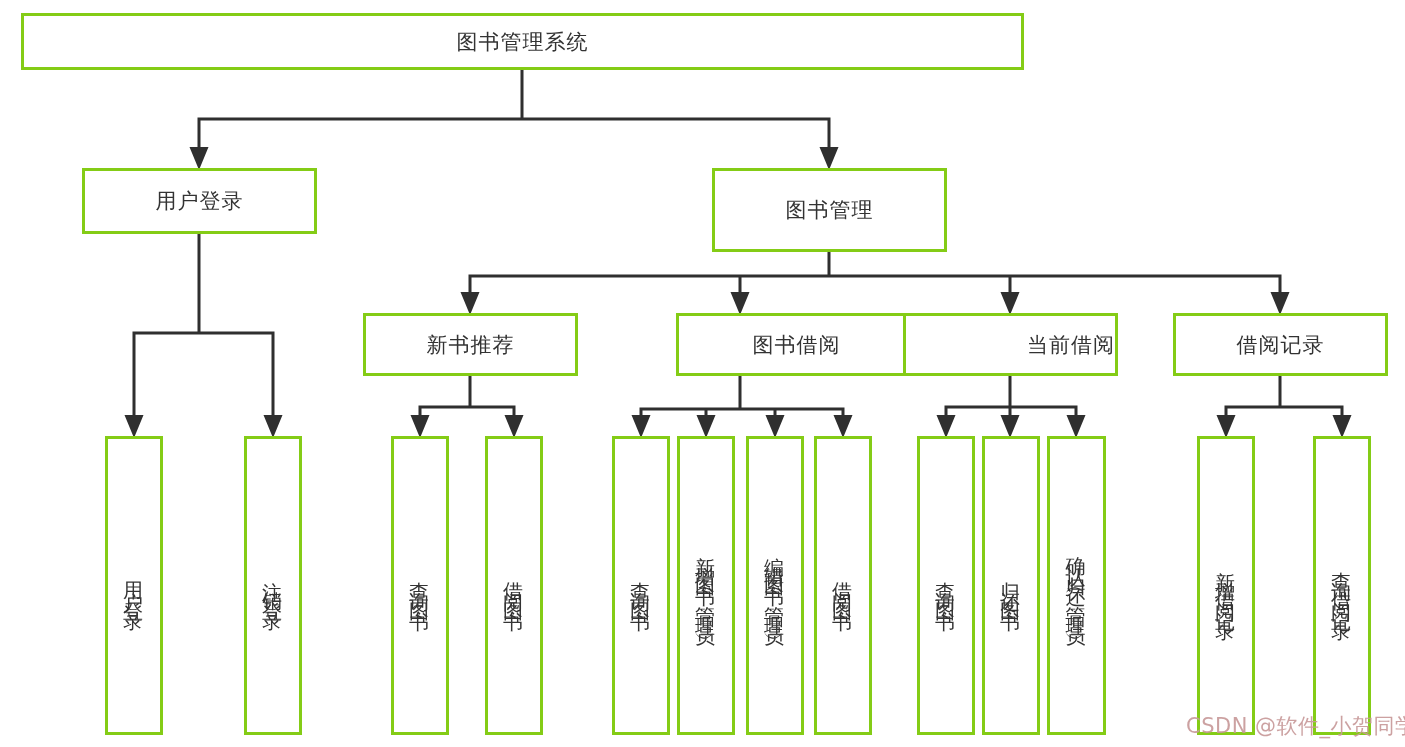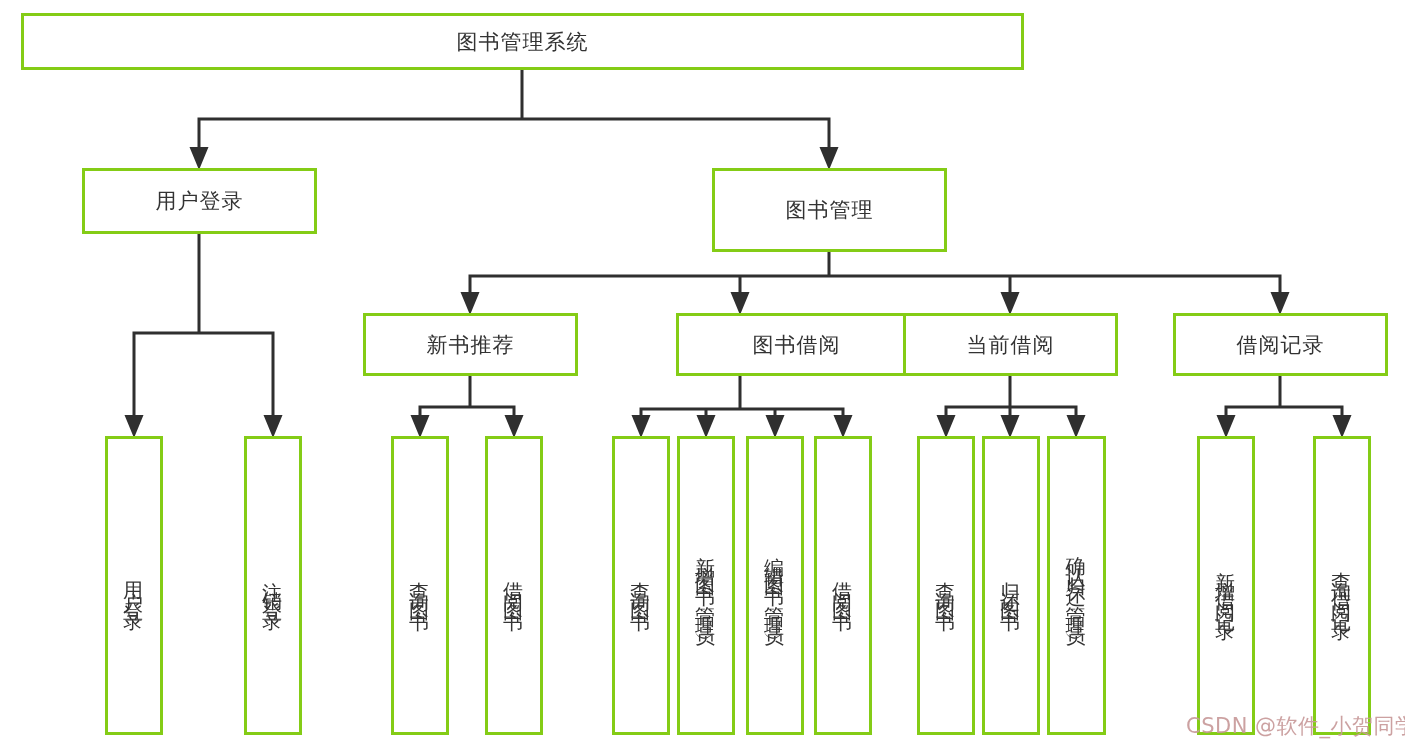--- a/index.html
+++ b/index.html
@@ -60,21 +60,21 @@
   <div class="box" style="left:712px; top:168px; width:235px; height:84px;">
     <span>图书管理</span>
   </div>
 
   <div class="box" style="left:363px; top:313px; width:215px; height:63px;text-align:center;">
     <span>新书推荐</span>
   </div>
   <div class="box" style="left:633px; top:313px; width:241px; height:63px;margin-left:43px;">
     <span>图书借阅</span>
   </div>
-  <div class="box" style="left:903px; top:313px; width:215px; height:63px;">
+  <div class="box" style="left:903px; top:313px; width:215px; height:63px;justify-content:flex-end;">
     <span>当前借阅</span>
   </div>
   <div class="box" style="left:1173px; top:313px; width:215px; height:63px;">
     <span>借阅记录</span>
   </div>
 
   <div class="box leaf" style="left:105px; top:436px; width:58px; height:299px;">
     <span>用户登录</span>
   </div>
   <div class="box leaf" style="left:244px; top:436px; width:58px; height:299px;">

